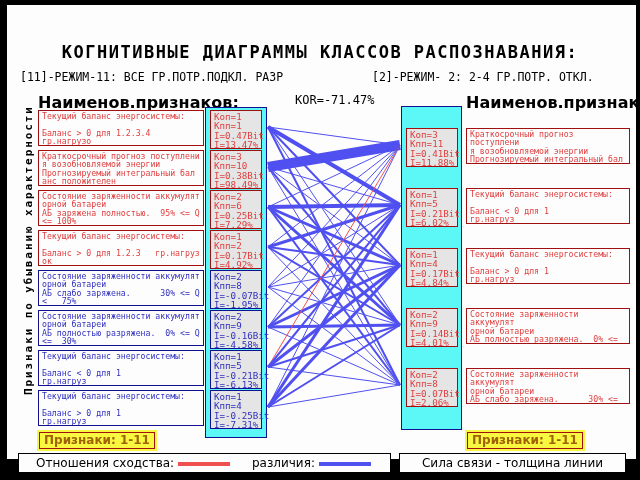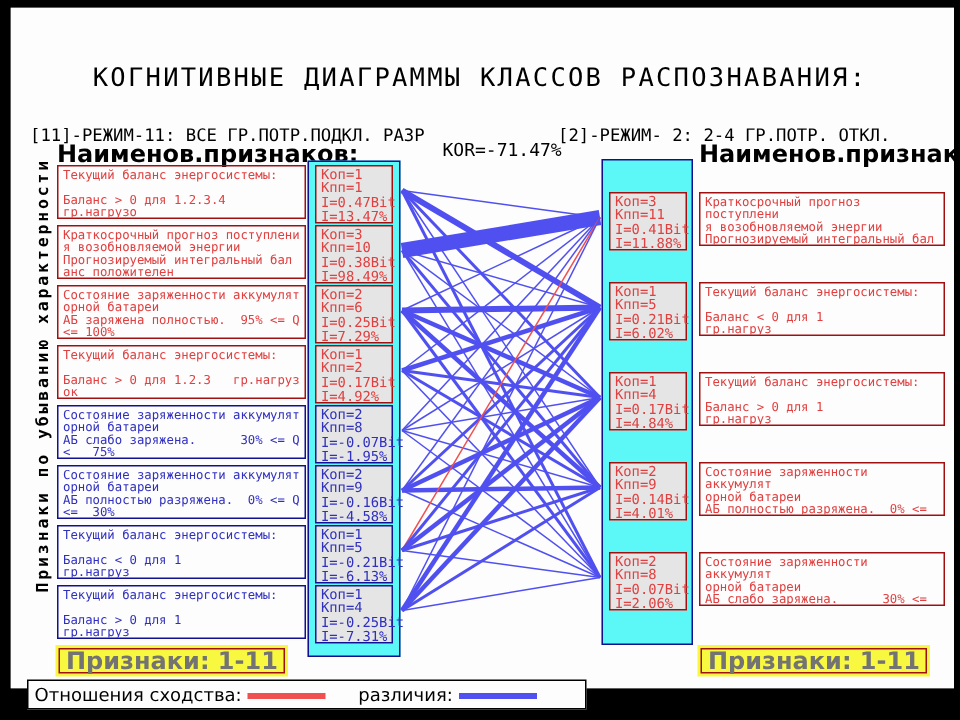--- a/index.html
+++ b/index.html
@@ -3,42 +3,42 @@
 <meta charset="utf-8">
 <style>
   * { box-sizing: border-box; margin: 0; padding: 0; }
   body { width: 640px; height: 480px; background: #000; position: relative; overflow: hidden;
          font-family: "DejaVu Sans Mono", monospace; }
   .frame { position: absolute; left: 4px; top: 4px; width: 632px; height: 468px; background: #000; }
   .inner { position: absolute; left: 7px; top: 5px; width: 629px; height: 454px; background: #fdfdfd;
            border: 2px solid #fdfdfd; outline: 1px solid #000; }
   .canvas { position: absolute; left: 0; top: 0; width: 640px; height: 480px; }
   .title { position: absolute; left: 0; width: 640px; top: 42px; text-align: center;
-           font-size: 17px; letter-spacing: 1.5px; color: #000; }
-  .mode { position: absolute; top: 70px; font-size: 11.5px; color: #000; white-space: nowrap; margin-top: 13px; }
+           font-size: 17px; letter-spacing: 1.5px; color: #000; font-weight: bold; }
+  .mode { position: absolute; top: 70px; font-size: 11.5px; color: #000; white-space: nowrap; }
   .hdr { position: absolute; top: 93px; font-family: "DejaVu Sans", sans-serif; font-size: 16px; color: #000; font-weight: bold; }
   .kor { position: absolute; top: 93px; left: 295px; font-size: 12px; color: #000; }
   .vtext { position: absolute; left: 22px; top: 395px; transform-origin: 0 0; transform: rotate(-90deg);
            font-size: 11px; letter-spacing: 1.9px; color: #000; white-space: nowrap; font-weight: bold; }
   .feat { position: absolute; left: 38px; width: 166px; border: 1px solid; padding: 1px 3px;
           font-size: 8.2px; line-height: 8.3px; white-space: pre-wrap; overflow: hidden; }
   .feat.pos { border-color: #a01010; color: #e04040; }
   .feat.neg { border-color: #101090; color: #3030c0; }
   .panel { position: absolute; background: #5cf8f8; border: 1px solid #101090; }
   .stat { position: absolute; border: 1px solid; background: #e5e5e5; padding: 1px 3px;
           font-size: 9.2px; line-height: 9.3px; white-space: pre; }
   .stat.pos { border-color: #a01010; color: #e04040; }
   .stat.neg { border-color: #101090; color: #3030c0; }
   .rfeat { position: absolute; left: 466px; width: 164px; border: 1px solid #a01010; color: #e04040; padding: 1px 3px;
            font-size: 8.2px; line-height: 8.3px; white-space: pre-wrap; overflow: hidden; }
   .badge { position: absolute; top: 430px; background: #f8f840; padding: 2px; }
   .badge span { display: block; border: 1px solid #a01010; padding: 0 4px; font-family: "DejaVu Sans", sans-serif;
-                font-size: 16px; font-weight: bold; color: #737373; line-height: 15px; }
+                font-size: 12px; font-weight: bold; color: #a16207; line-height: 15px; }
   .legend { position: absolute; top: 453px; height: 20px; border: 1px solid #000; background: #fdfdfd;
-            font-family: "DejaVu Sans", sans-serif; font-size: 12px; color: #000; line-height: 18px; white-space: nowrap; }
+            font-family: "DejaVu Sans", sans-serif; font-size: 12px; color: #000; line-height: 18px; white-space: nowrap; text-align: center; }
   .sw { display: inline-block; width: 52px; height: 4px; vertical-align: middle; margin: 0 6px 0 4px; }
   svg.links { position: absolute; left: 0; top: 0; }
 </style>
 </head>
 <body>
 
 <div class="frame"></div>
 <div class="inner"></div>
 
 <div class="canvas">
@@ -170,13 +170,16 @@
       <span>Признаки: 1-11</span>
     </div>
   <div class="badge" style="left:465px">
       <span>Признаки: 1-11</span>
     </div>
 
   <div class="legend" style="left:18px; width:373px; padding-left:4px;">
     <span>Отношения сходства:</span><span class="sw" style="background:#f05050"></span>
     <span style="margin-left:12px">различия:</span><span class="sw" style="background:#5050f0"></span>
   </div>
+  <div class="legend" style="left:399px; width:227px; text-align:center;">
+    <span>Сила связи - толщина линии</span>
+  </div>
 </div>
 
 </body></html>

